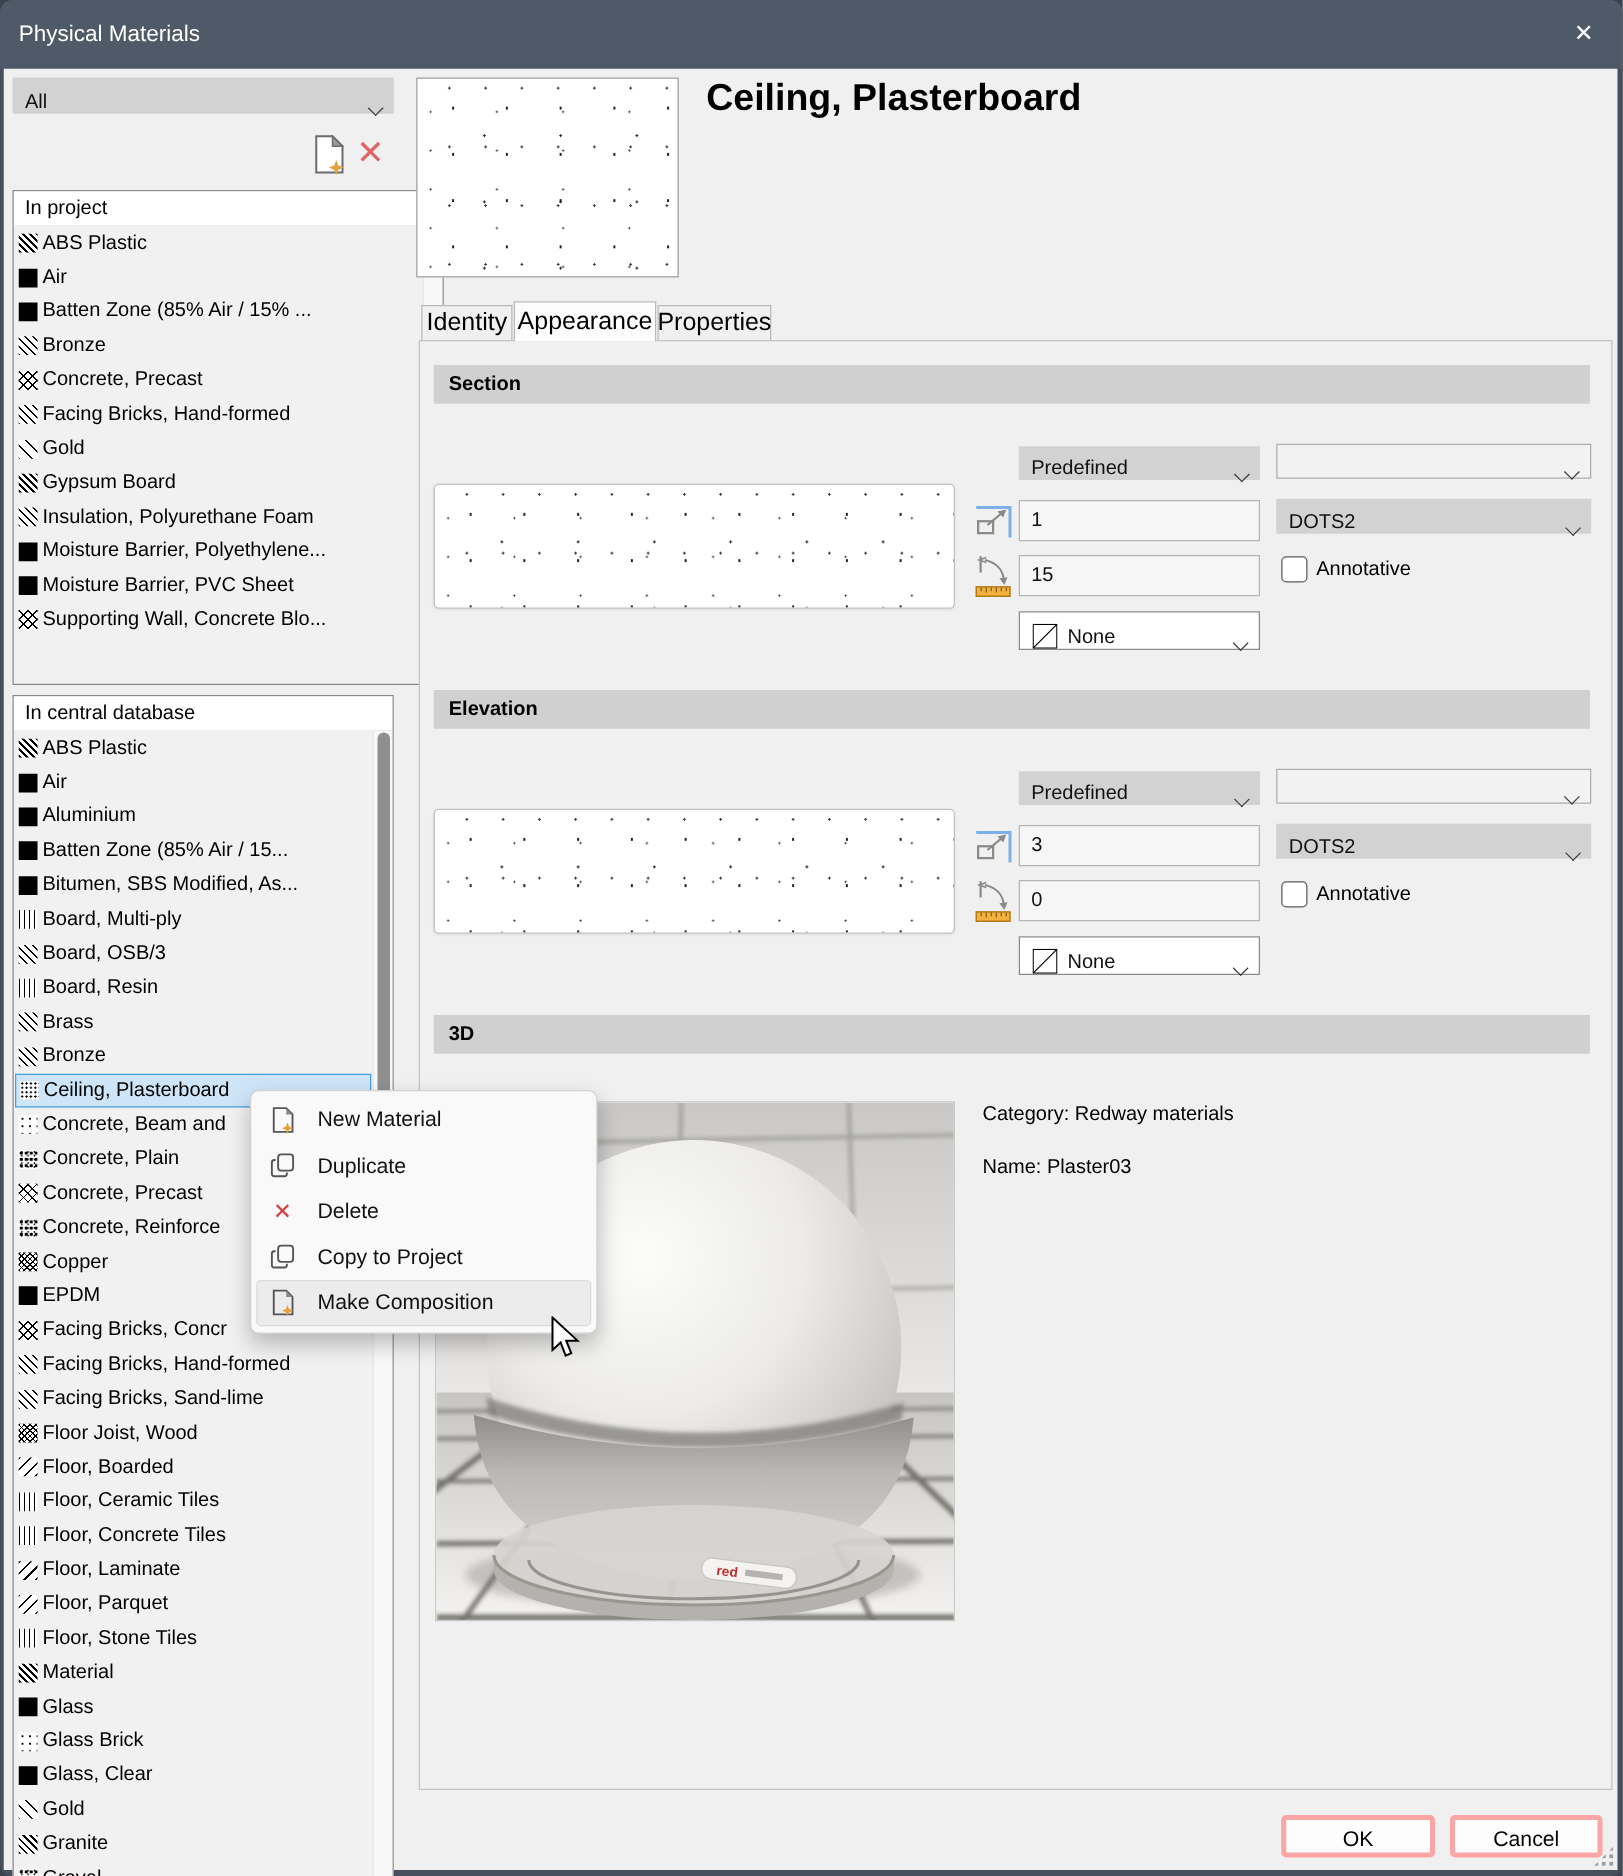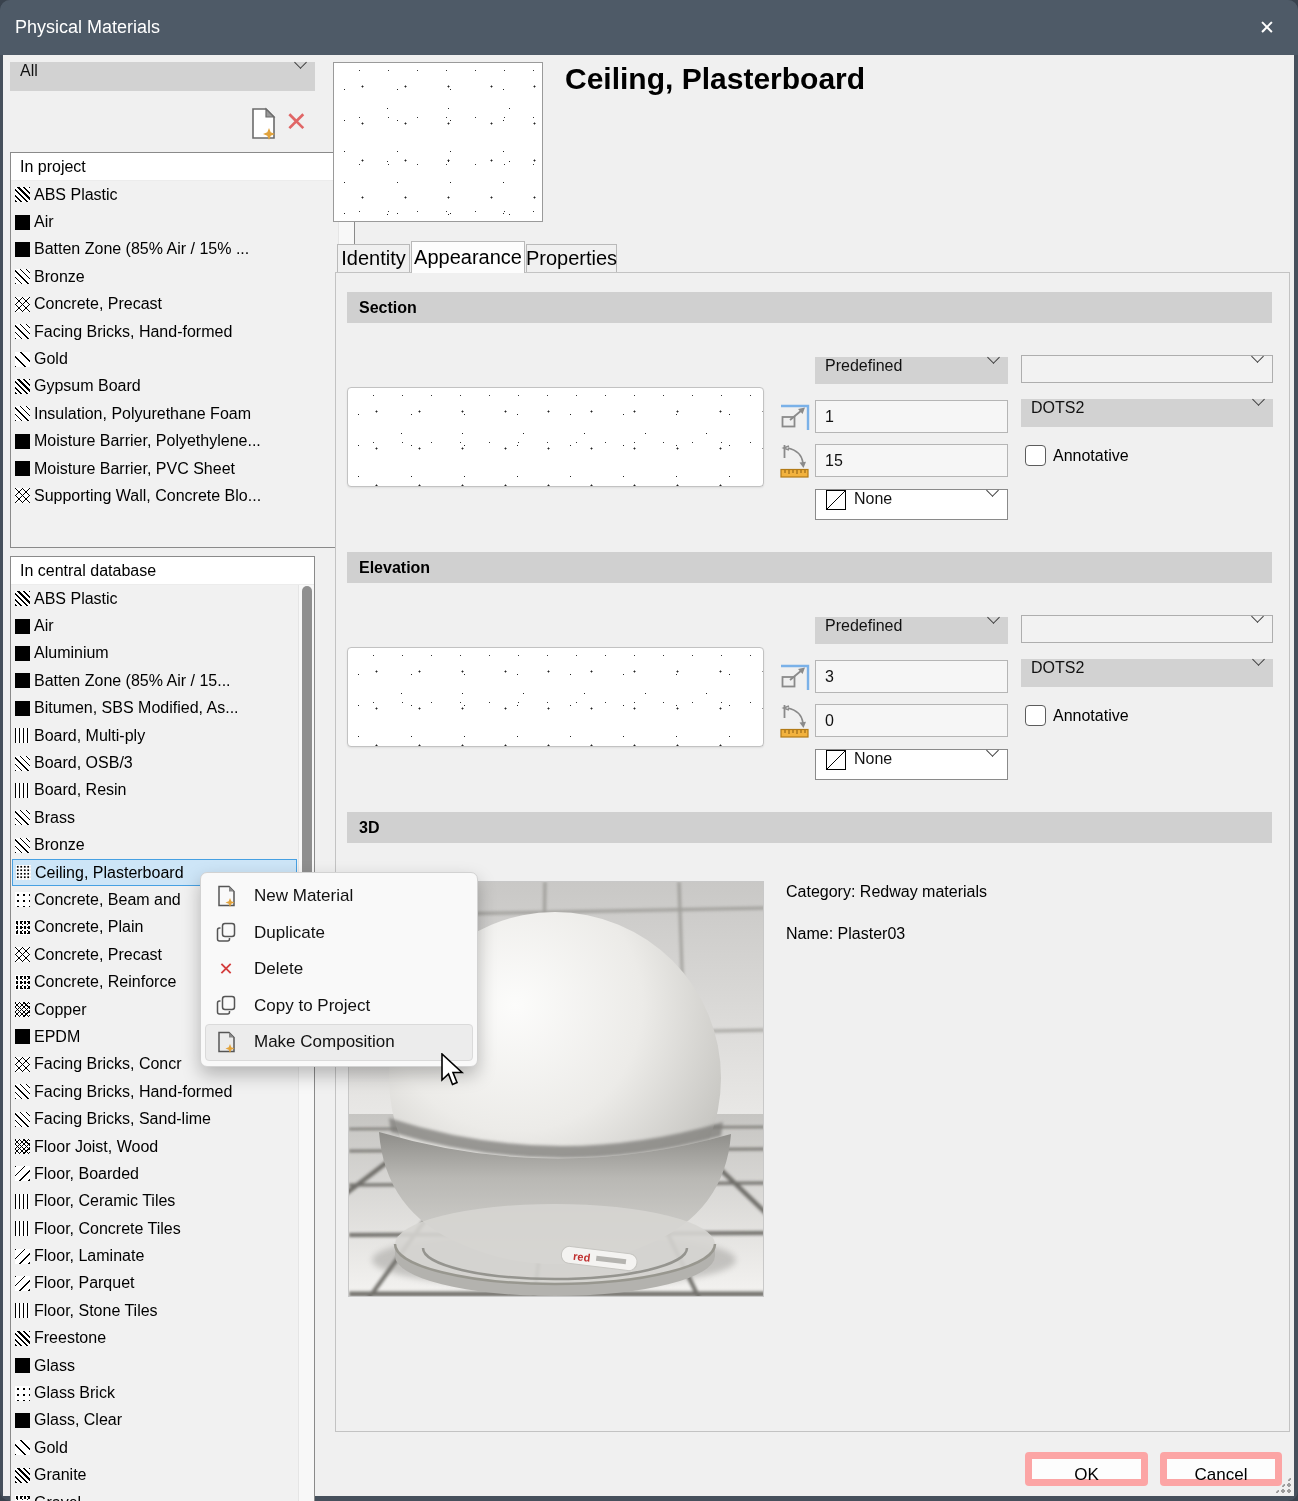--- a/index.html
+++ b/index.html
@@ -5,21 +5,21 @@
   html,body{margin:0;padding:0;background:#39424d;font-family:"Liberation Sans",sans-serif;}
   *{box-sizing:border-box;}
   .window{position:relative;width:1298px;height:1501px;background:#46505c;border-radius:10px;overflow:hidden;}
   .titlebar{position:absolute;left:0;top:0;width:1298px;height:55px;background:#4e5a67;color:#fff;
             display:flex;align-items:center;padding-left:15px;font-size:18px;}
   .close-btn{position:absolute;right:14px;top:12px;width:34px;height:30px;color:#fff;font-size:19px;
              display:flex;align-items:center;justify-content:center;}
   .body-bg{position:absolute;left:3px;top:55px;right:4px;bottom:5px;background:#f0f0f0;}
 
   
-  .dd{position:absolute;display:flex;align-items:flex-start;padding:0 10px;font-size:16px;color:#111;}
+  .dd{position:absolute;display:flex;align-items:flex-end;padding:0 10px;font-size:16px;color:#111;}
   .dd-gray{background:#d2d2d2;}
   .dd-light{background:#f2f2f2;border:1px solid #aeaeae;}
   .dd-white{background:#fff;border:1px solid #8a8a8a;}
   .chev{width:9px;height:9px;border-right:1.6px solid #3c3c3c;border-bottom:1.6px solid #3c3c3c;
         transform:rotate(45deg);margin-left:auto;margin-top:-4px;flex:none;}
   .field{position:absolute;background:#f6f6f6;border:1px solid #b5b5b5;font-family:"Liberation Sans",sans-serif;
          font-size:16px;color:#111;padding:0 9px;outline:none;}
   .hdr{position:absolute;left:347px;width:925px;height:31px;background:#d0d0d0;font-weight:bold;font-size:16px;
        line-height:31px;padding-left:12px;color:#000;}
   .checkbox{position:absolute;width:21px;height:21px;background:#fff;border:1px solid #5c5c5c;border-radius:4px;}
@@ -72,21 +72,21 @@
 
   
   .menu{position:absolute;left:200px;top:872px;width:278px;background:#f9f9f9;border:1px solid #d2d2d2;
         border-radius:7px;box-shadow:0 8px 18px rgba(0,0,0,.25);padding:5px 4px;z-index:50;}
   .menu-item{height:36.5px;display:flex;align-items:center;border-radius:4px;padding:0 8px;font-size:17px;color:#111;
              border:1px solid transparent;}
   .menu-item.hovered{background:#ececec;border:1px solid #dadada;}
   .menu-icon{width:24px;margin-right:16px;display:flex;align-items:center;justify-content:center;flex:none;}
   .redx{color:#d43c3c;font-size:18px;}
 
-  .btn{position:absolute;height:34px;background:#fdfdfd;border:7px solid #fca5a5;border-radius:4px;
+  .btn{position:absolute;height:34px;background:#fdfdfd;border:4px solid #fca5a5;border-radius:4px;
        font-size:17px;color:#000;text-align:center;line-height:32px;}
   .grip{position:absolute;right:6px;bottom:7px;width:18px;height:18px;
         background-image:radial-gradient(#9d9d9d 1.6px,transparent 1.9px);background-size:6px 6px;
         clip-path:polygon(100% 0,100% 100%,0 100%);}
   .toolbar-x{position:absolute;color:#e06666;font-size:27px;font-weight:300;}
   .info-line{position:absolute;font-size:16px;color:#000;}
   .info-line .lbl{}
   .cursor{position:absolute;z-index:60;}
 </style>
 </head>
@@ -276,21 +276,21 @@
         <div class="list-item">
     <span class="mat-icon ic-hatch-back-sparse"></span>
     <span class="mat-label">Floor, Parquet</span>
   </div>
         <div class="list-item">
     <span class="mat-icon ic-hatch-vert"></span>
     <span class="mat-label">Floor, Stone Tiles</span>
   </div>
         <div class="list-item">
     <span class="mat-icon ic-hatch-diag-dense"></span>
-    <span class="mat-label">Freestone</span>
+    <span class="mat-label">Material</span>
   </div>
         <div class="list-item">
     <span class="mat-icon ic-solid"></span>
     <span class="mat-label">Glass</span>
   </div>
         <div class="list-item">
     <span class="mat-icon ic-dots-sparse"></span>
     <span class="mat-label">Glass Brick</span>
   </div>
         <div class="list-item">

